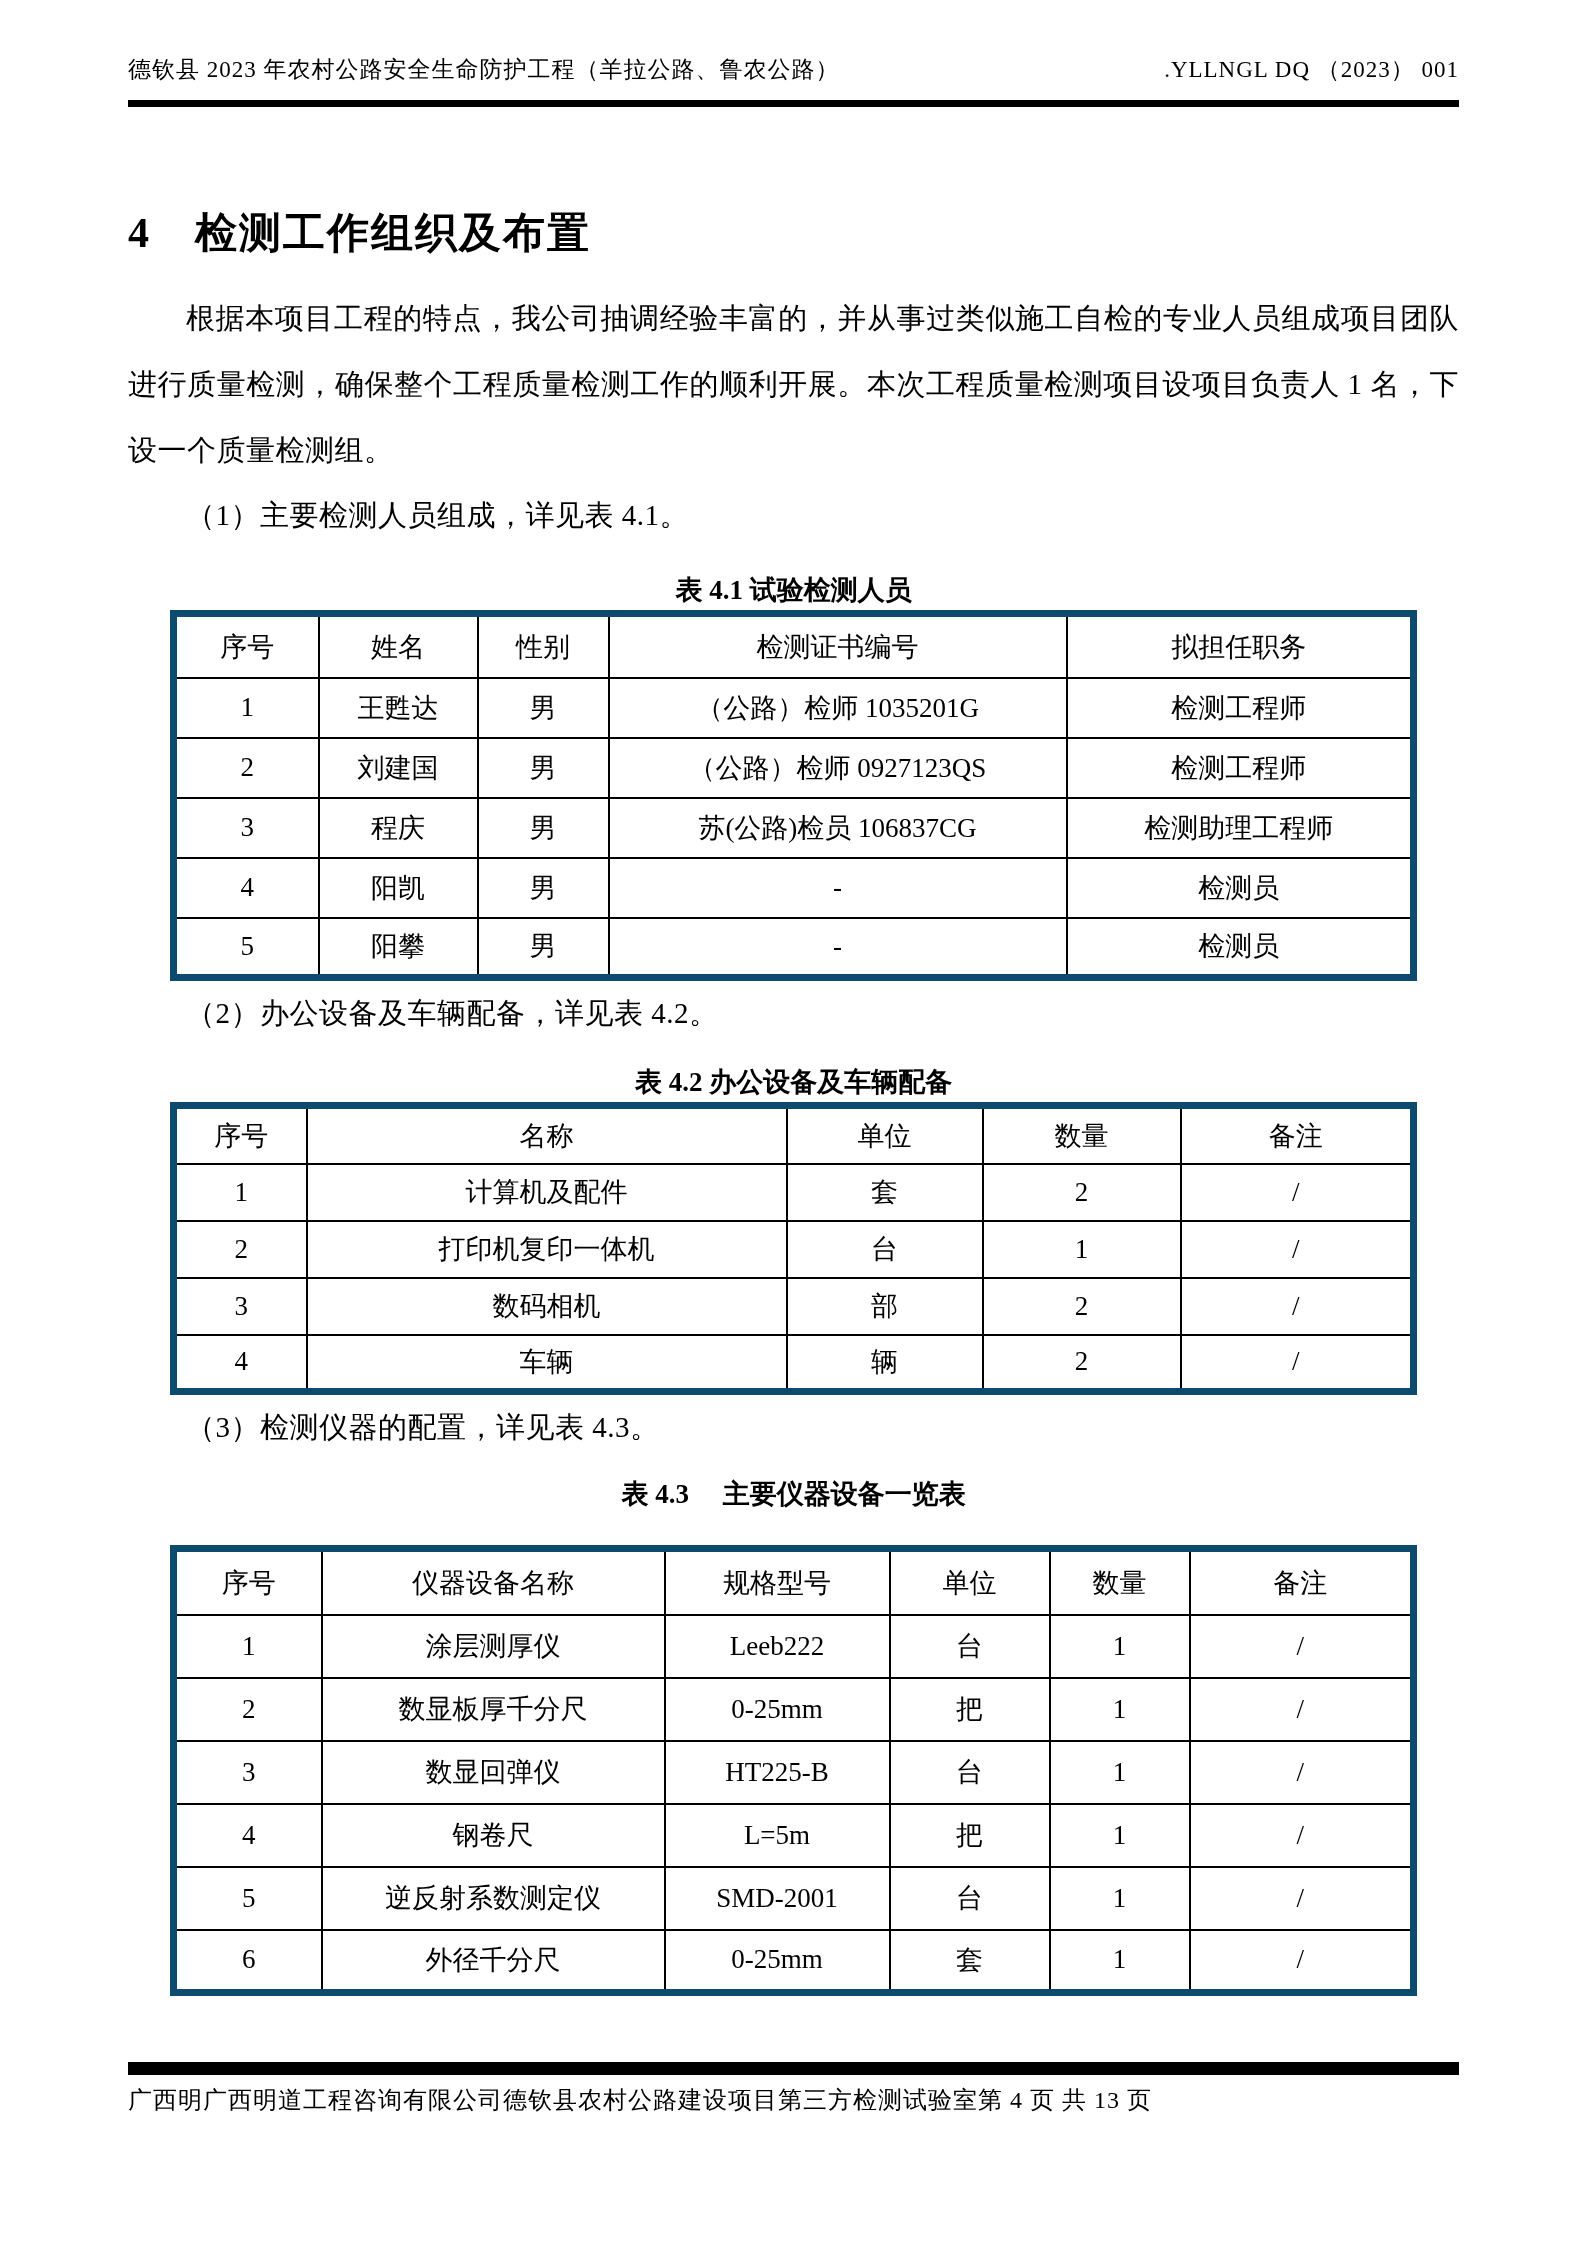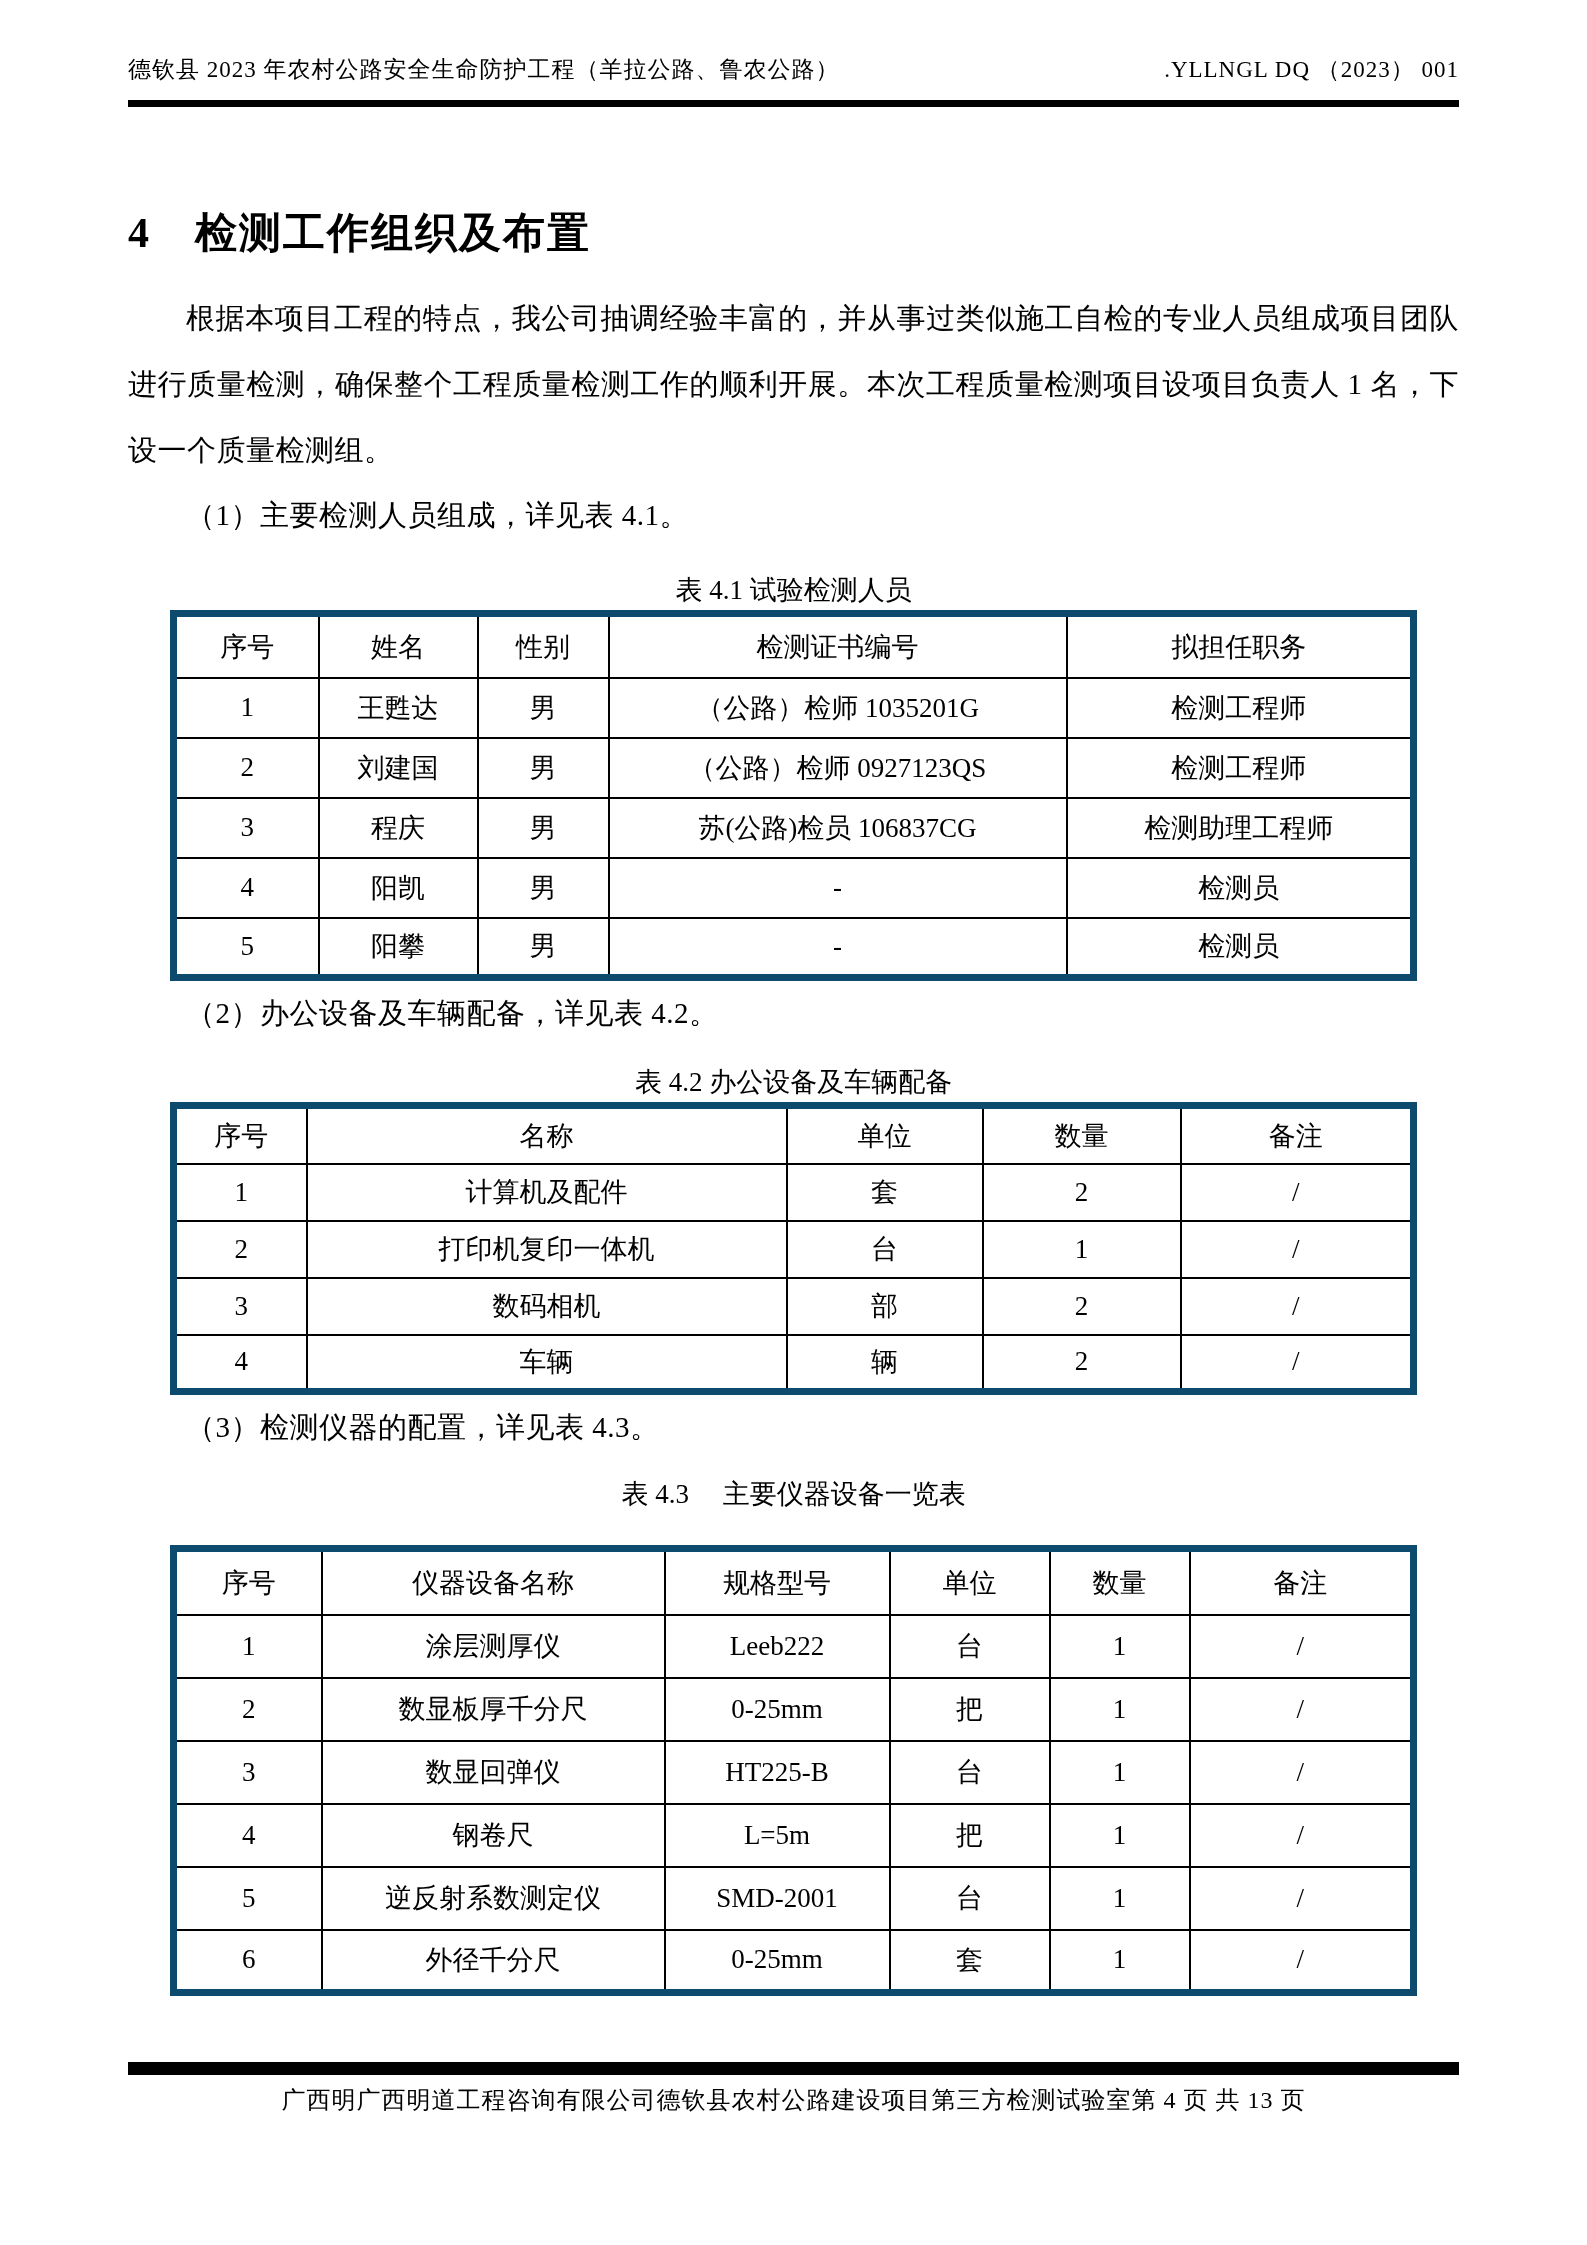--- a/index.html
+++ b/index.html
@@ -23,41 +23,41 @@
     display:flex; gap:44px; letter-spacing:2px; line-height:52px;
   }
 
   .para {
     margin-top:26px; font-size:29px; line-height:66px;
     text-align:justify; text-indent:2em; letter-spacing:0.5px;
   }
   .item-line { font-size:29px; line-height:64px; text-indent:2em; letter-spacing:0.5px; }
 
   .table-caption {
-    text-align:center; font-weight:normal; font-size:27px; line-height:38px;
+    text-align:center; font-weight:bold; font-size:27px; line-height:38px;
   }
   .cap-1 { margin-top:24px; }
   .cap-2 { margin-top:18px; }
   .cap-3 { margin-top:16px; }
 
   table {
     width:1240px; margin:1px auto 0;
     border-collapse:collapse; table-layout:fixed;
     border:7px solid #0c4a6e; font-size:27px; text-align:center;
   }
   th, td { border:2px solid #000; font-weight:normal; vertical-align:middle; padding:0 4px; }
   .t1 th { height:64px; } .t1 td { height:60px; }
   .t2 th { height:58px; } .t2 td { height:57px; }
   .t3 { margin-top:32px; }
   .t3 th { height:66px; } .t3 td { height:63px; }
 
   .footer { position:absolute; left:128px; right:128px; top:2062px; }
   .footer-bar { height:13px; background:#000; }
   .footer-row {
-    display:flex; justify-content:center; align-items:baseline;
+    display:flex; justify-content:flex-start; align-items:baseline;
     margin-top:9px; font-size:24px; letter-spacing:1px;
   }
 </style>
 </head>
 <body>
 
 <div class="content">
 
   <div class="doc-header">
     <span>德钦县 2023 年农村公路安全生命防护工程（羊拉公路、鲁农公路）</span>

